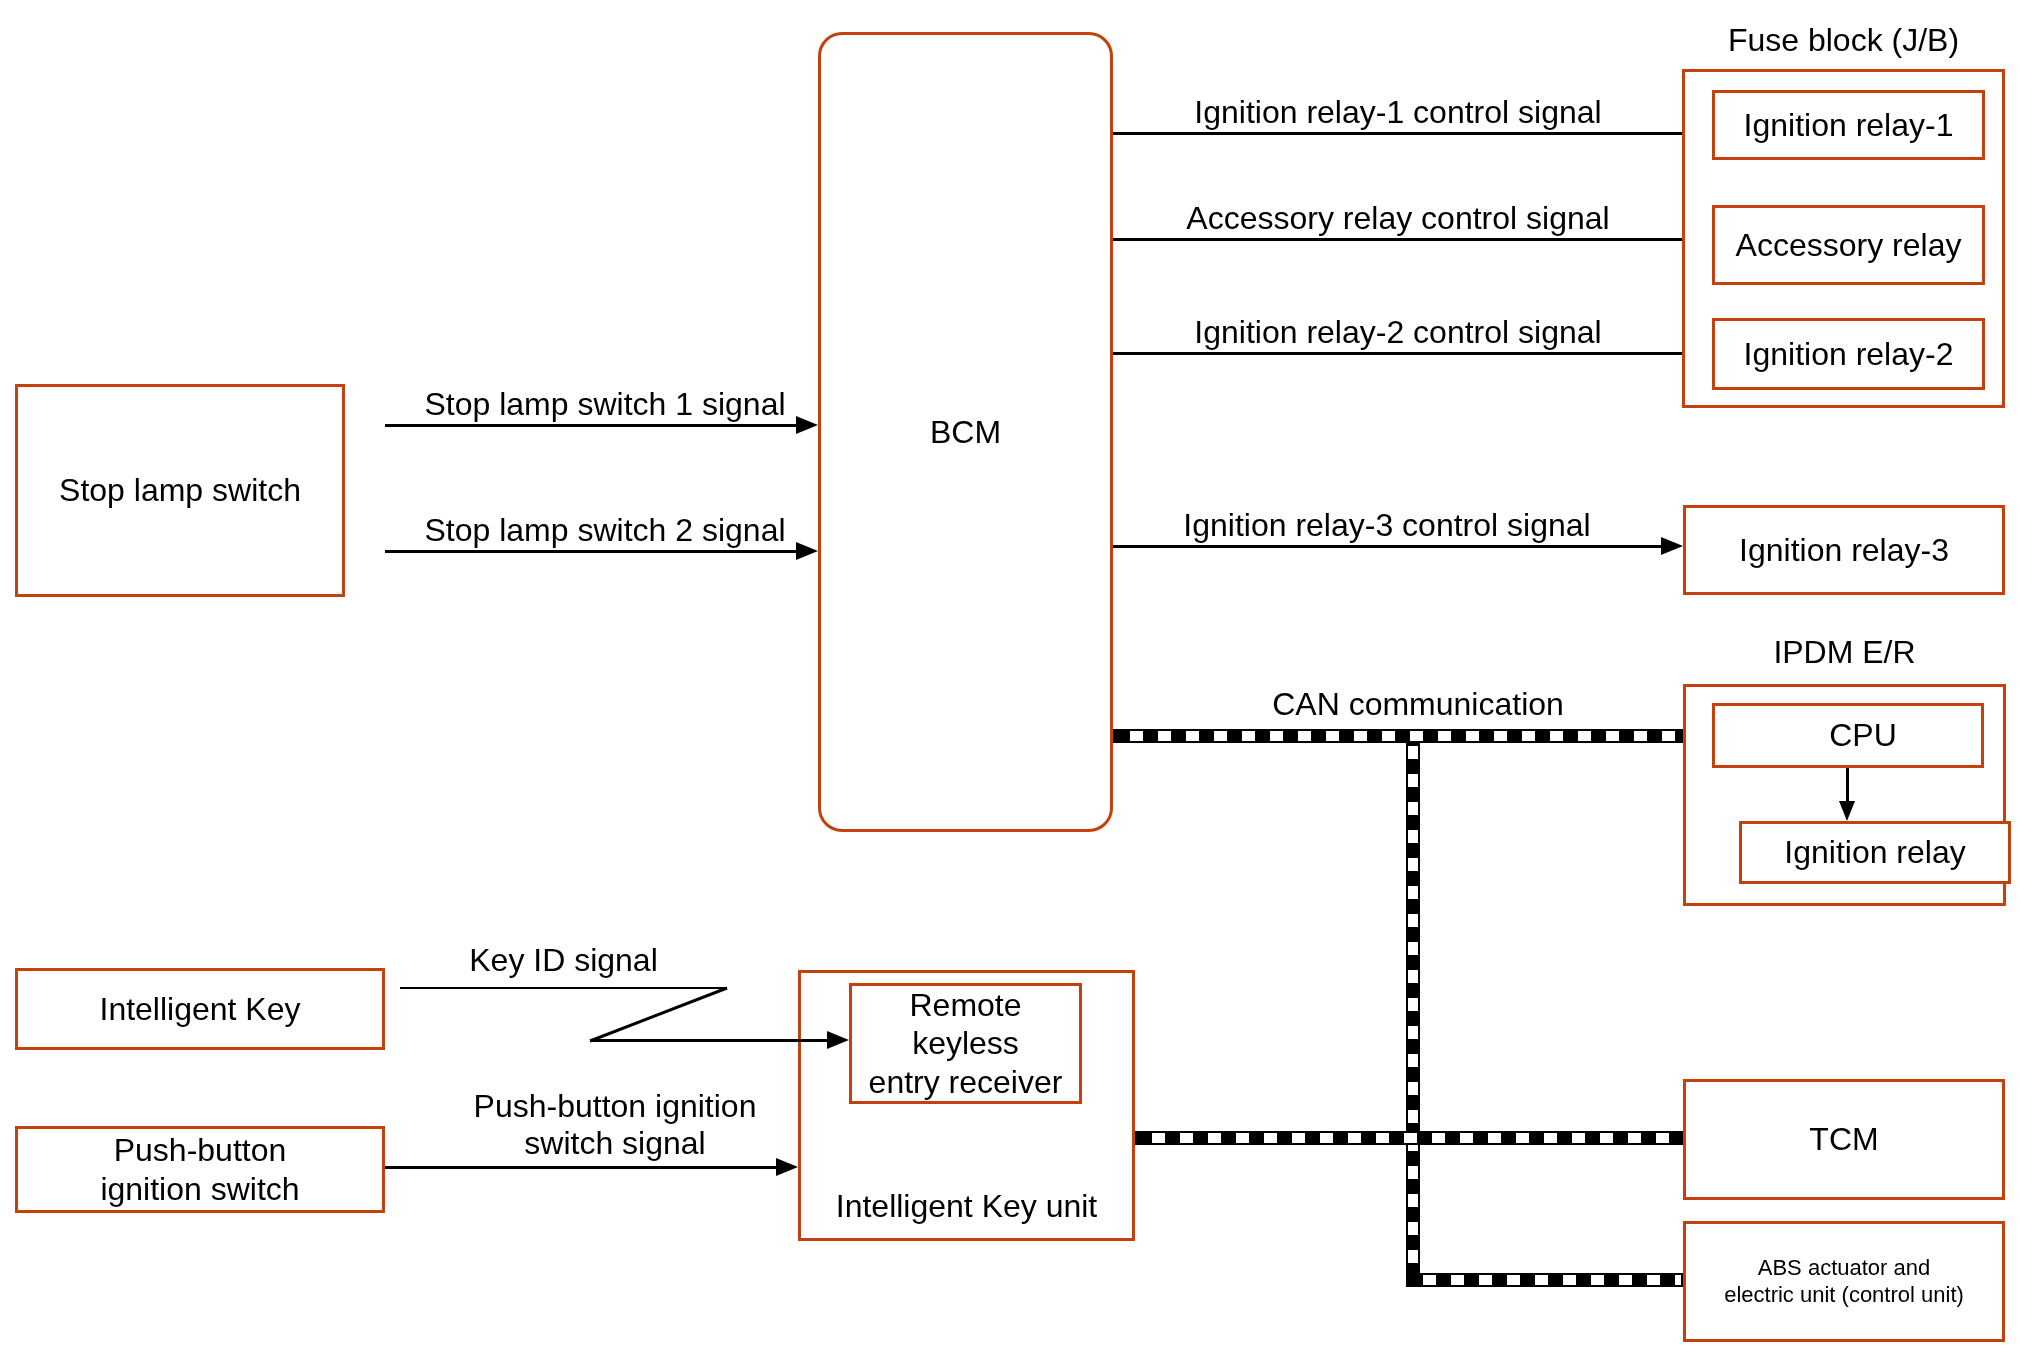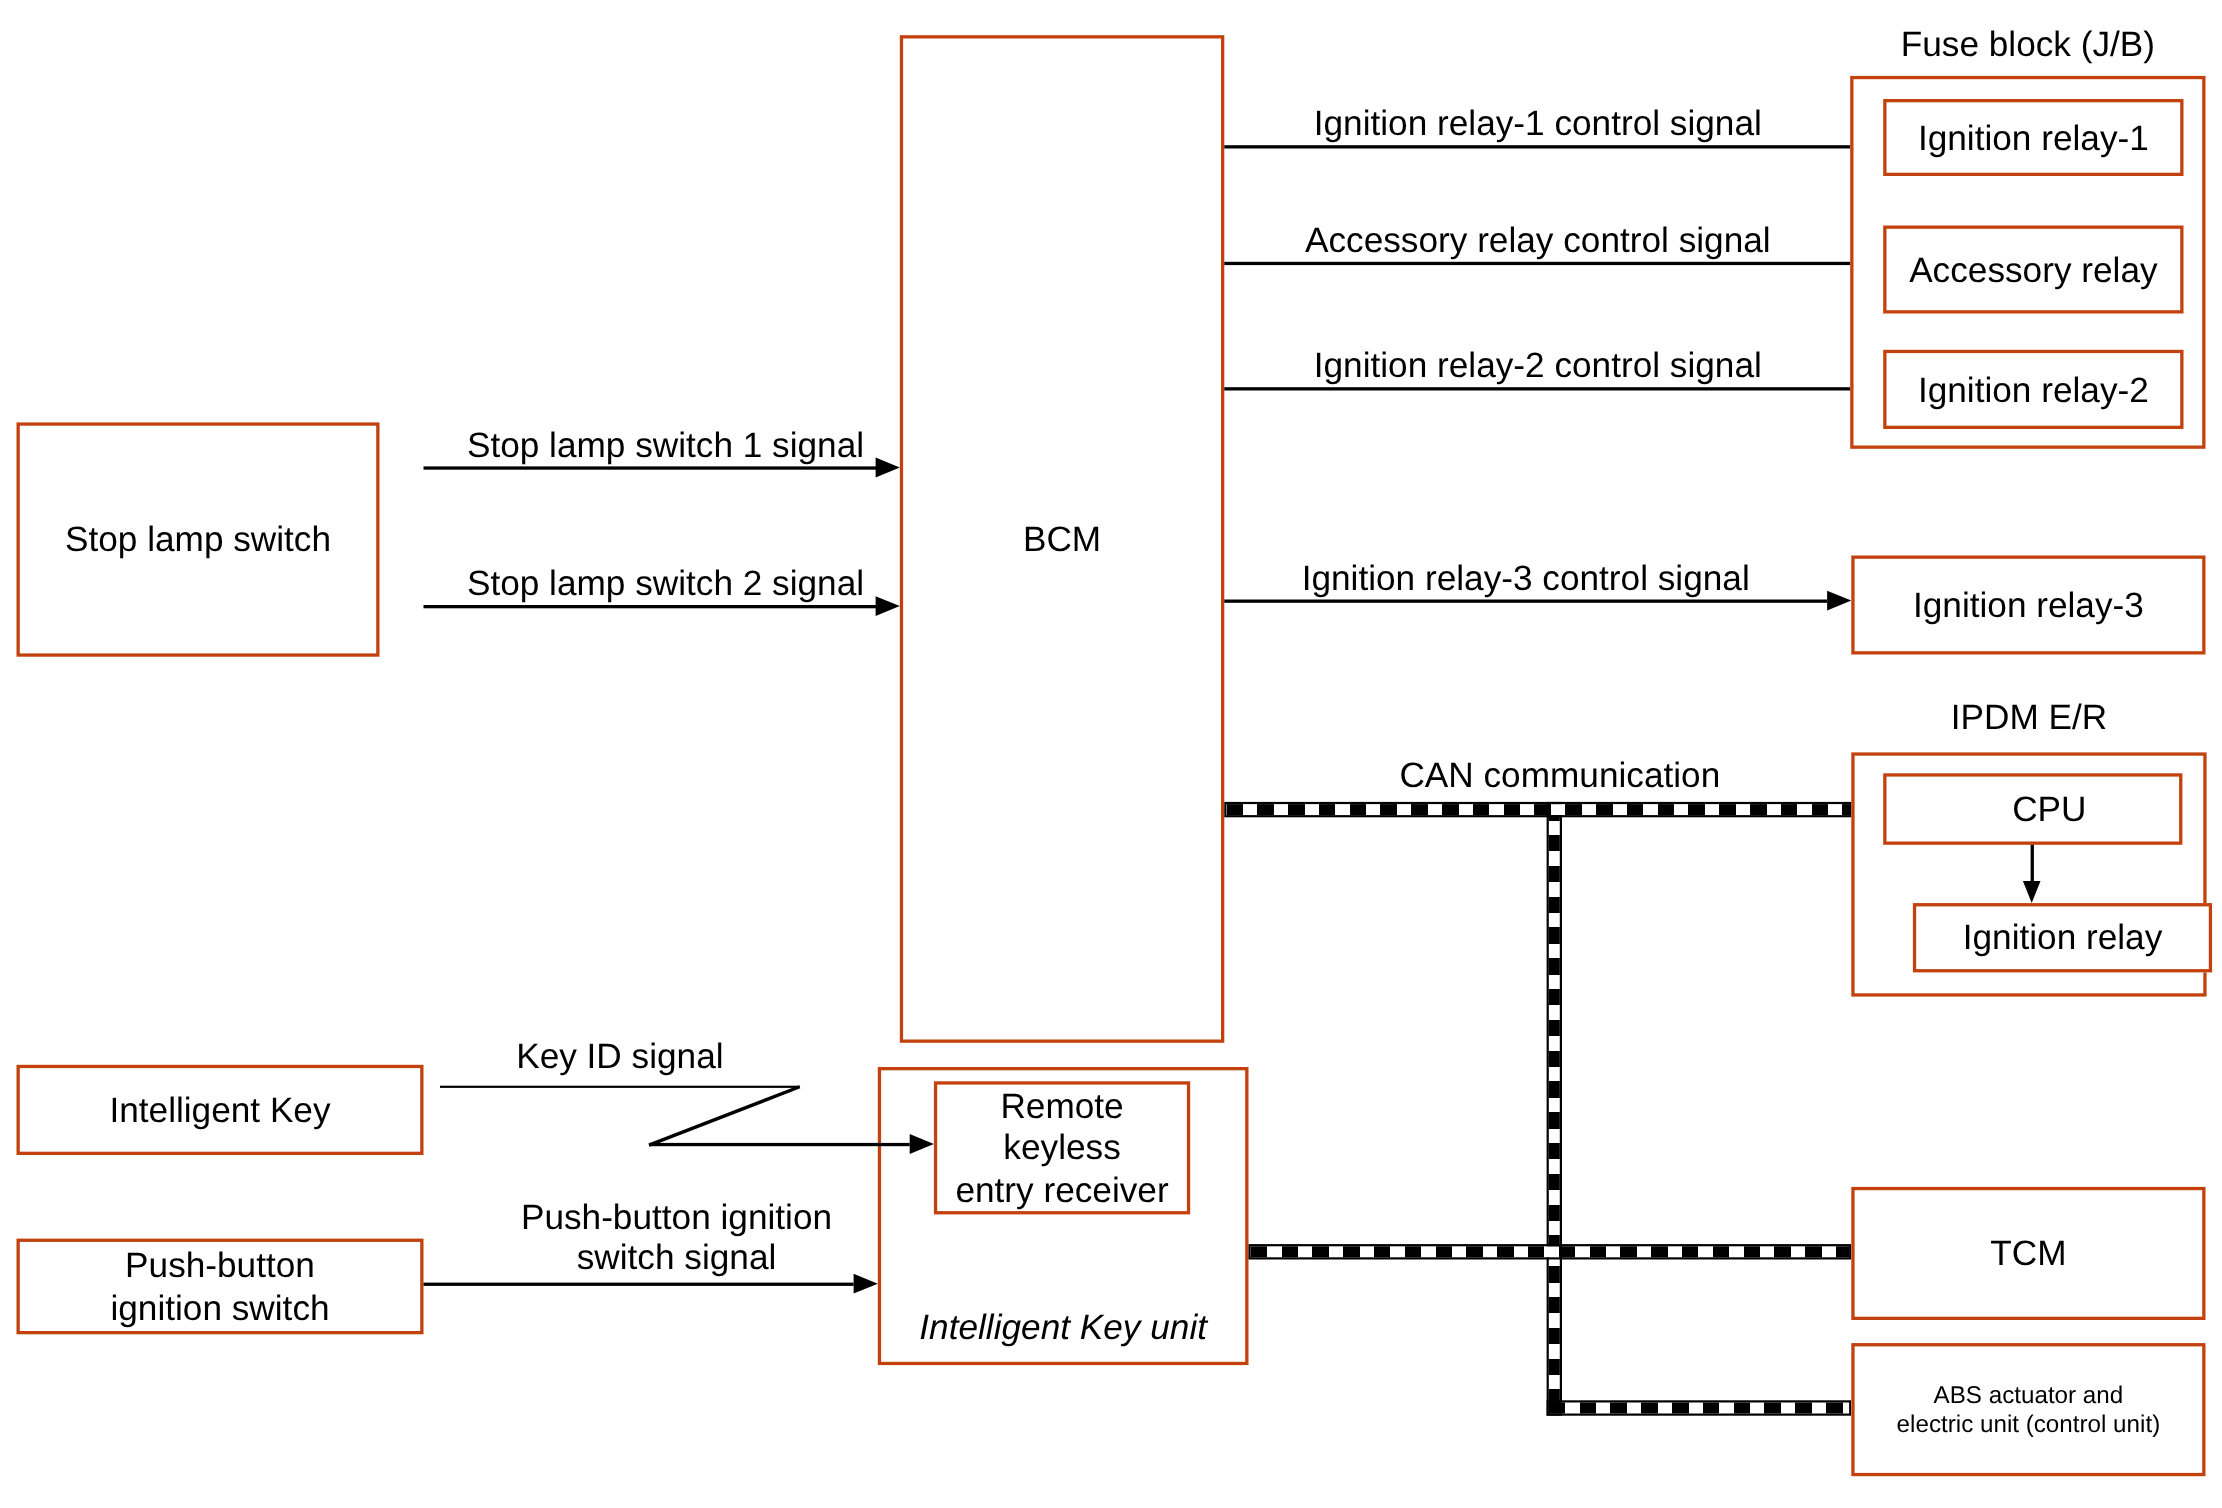--- a/index.html
+++ b/index.html
@@ -28,26 +28,26 @@
 
 <div id="stage">
 
   <div class="box" style="left:15px;top:384px;width:330px;height:213px;">Stop lamp switch</div>
 
   <div class="box" style="left:15px;top:968px;width:370px;height:82px;text-align:center;">Intelligent Key</div>
 
   <div class="box" style="left:15px;top:1126px;width:370px;height:87px;">Push-button
 ignition switch</div>
 
-  <div class="box" style="left:818px;top:32px;width:295px;height:916px;">BCM</div>
+  <div class="box" style="left:818px;top:32px;width:295px;height:800px;border-radius:24px;">BCM</div>
 
   <div class="box" style="left:798px;top:970px;width:337px;height:271px;align-items:flex-start;"></div>
   <div class="box" style="left:849px;top:983px;width:233px;height:121px;">Remote keyless
 entry receiver</div>
-  <div class="lbl" style="left:798px;top:1188px;width:337px;font-style:italic;">Intelligent Key unit</div>
+  <div class="lbl" style="left:798px;top:1188px;width:337px;">Intelligent Key unit</div>
 
   <div class="lbl" style="left:405px;top:386px;width:400px;">Stop lamp switch 1 signal</div>
   <div class="hline" style="left:385px;top:424px;width:413px;"></div>
   <div class="ah-r" style="left:796px;top:416px;"></div>
 
   <div class="lbl" style="left:405px;top:512px;width:400px;">Stop lamp switch 2 signal</div>
   <div class="hline" style="left:385px;top:550px;width:413px;"></div>
   <div class="ah-r" style="left:796px;top:542px;"></div>
 
   <div class="lbl" style="left:1113px;top:94px;width:570px;">Ignition relay-1 control signal</div>

